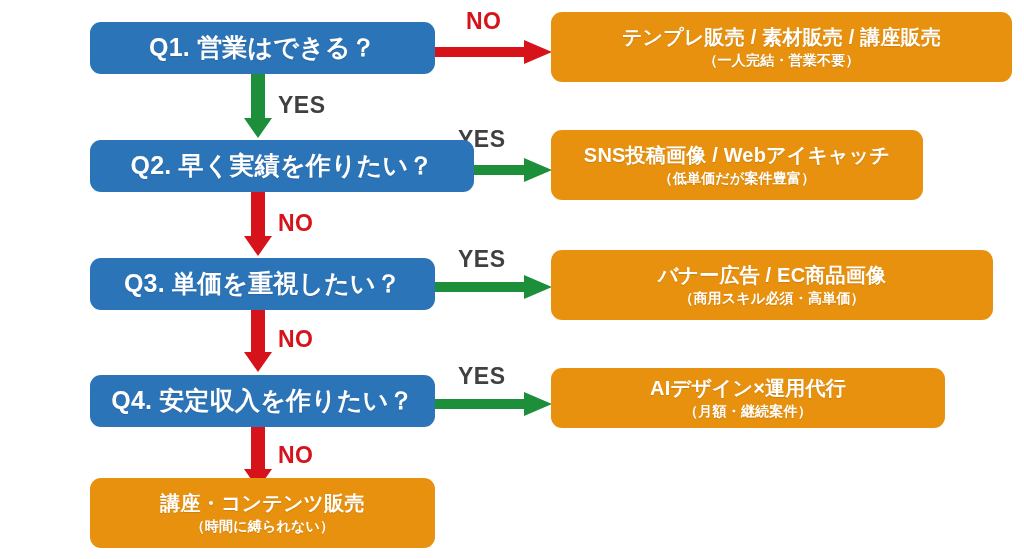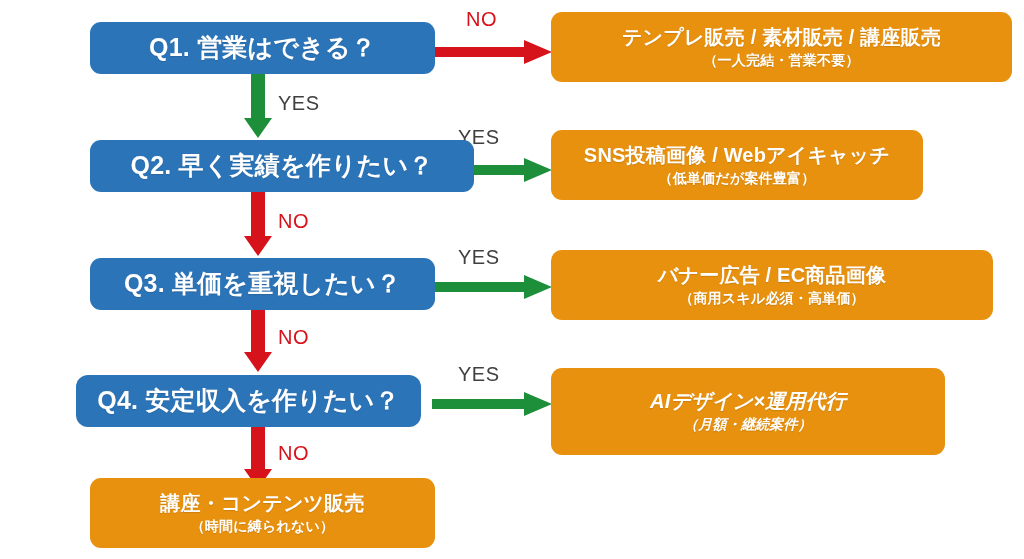--- a/index.html
+++ b/index.html
@@ -45,22 +45,22 @@
   }
   .node .line1 { display:block; white-space: nowrap; }
   .node .line2 { display:block; white-space: nowrap; font-size: 14px; margin-top: 2px; }
 
   
   .arrow { position: absolute; }
   .arrow svg { display: block; overflow: visible; }
 
   .edge-label {
     position: absolute;
-    font-weight: normal;
-    font-size: 20px;
+    font-weight: bold;
+    font-size: 23px;
     letter-spacing: 0.5px;
     white-space: nowrap;
   }
   .edge-label.yes { color: #404040; }
   .edge-label.no  { color: #d6121a; }
 </style>
 </head>
 <body>
 
 <div id="canvas">
@@ -126,40 +126,40 @@
   </div>
 
   <div class="node question" style="left:90px; top:140px; width:384px; height:52px;">
     <span class="line1">Q2. 早く実績を作りたい？</span>
   </div>
 
   <div class="node question" style="left:90px; top:258px; width:345px; height:52px;">
     <span class="line1">Q3. 単価を重視したい？</span>
   </div>
 
-  <div class="node question" style="left:76px; top:375px; width:345px; height:52px;border-radius:12px;">
+  <div class="node question" style="left:90px; top:375px; width:345px; height:52px;">
     <span class="line1">Q4. 安定収入を作りたい？</span>
   </div>
 
   <div class="node result" style="left:551px; top:12px; width:461px; height:70px;">
     <span class="line1">テンプレ販売 / 素材販売 / 講座販売</span>
     <span class="line2">（一人完結・営業不要）</span>
   </div>
 
   <div class="node result" style="left:551px; top:130px; width:372px; height:70px;">
     <span class="line1">SNS投稿画像 / Webアイキャッチ</span>
     <span class="line2">（低単価だが案件豊富）</span>
   </div>
 
   <div class="node result" style="left:551px; top:250px; width:442px; height:70px;">
     <span class="line1">バナー広告 / EC商品画像</span>
     <span class="line2">（商用スキル必須・高単価）</span>
   </div>
 
-  <div class="node result" style="left:551px; top:368px; width:394px; height:87px;font-style:italic;">
+  <div class="node result" style="left:551px; top:368px; width:394px; height:60px;">
     <span class="line1">AIデザイン×運用代行</span>
     <span class="line2">（月額・継続案件）</span>
   </div>
 
   <div class="node result" style="left:90px; top:478px; width:345px; height:70px;">
     <span class="line1">講座・コンテンツ販売</span>
     <span class="line2">（時間に縛られない）</span>
   </div>
 
 </div>

